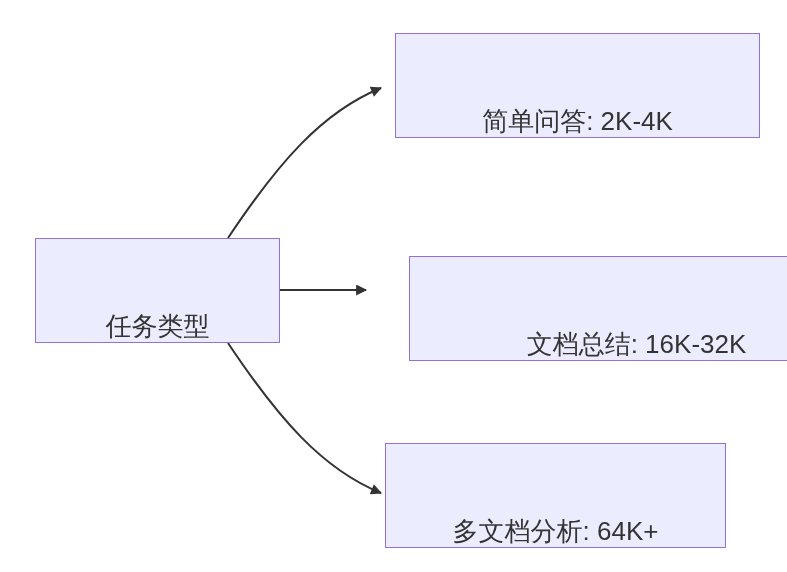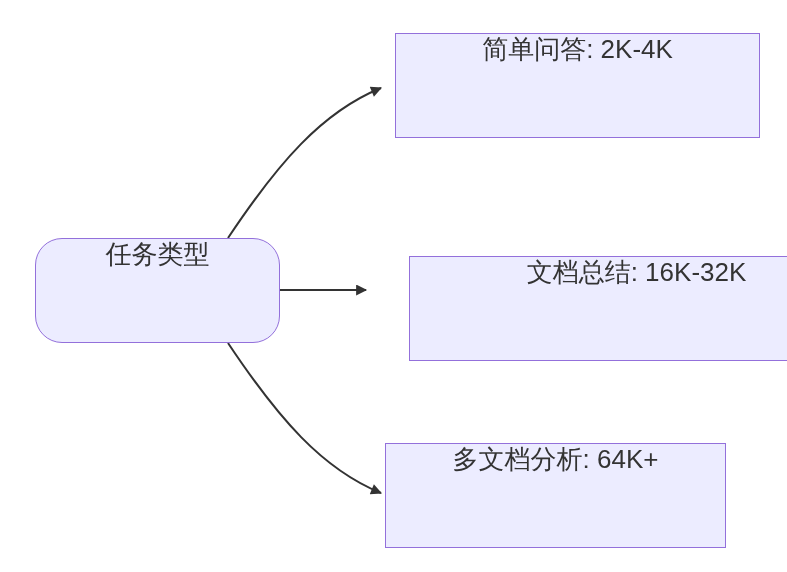--- a/index.html
+++ b/index.html
@@ -34,30 +34,30 @@
     stroke: var(--edge-color);
     stroke-width: 2;
   }
   .edges-layer marker path {
     fill: var(--edge-color);
     stroke: none;
   }
   .node {
     position: absolute;
     display: flex;
-    align-items: flex-start;
+    align-items: flex-end;
     justify-content: center;
     background: var(--node-fill);
     border: 1px solid var(--node-border);
     color: var(--text-color);
     font-size: 26px;
     line-height: 1.2;
     text-align: center;
   }
-  .node-root   { left: 35px;  top: 238px; width: 245px; height: 105px; border-radius: 27px; }
+  .node-root   { left: 35px;  top: 238px; width: 245px; height: 105px; }
   .node-top    { left: 395px; top: 33px;  width: 365px; height: 105px; }
   .node-middle { left: 380px; top: 256px; width: 455px; height: 105px; margin-left: 29px; }
   .node-bottom { left: 385px; top: 443px; width: 341px; height: 105px; }
 </style>
 </head>
 <body>
 
 <div class="canvas">
 
   <svg class="edges-layer" width="787" height="572" viewBox="0 0 787 572" xmlns="http://www.w3.org/2000/svg">

